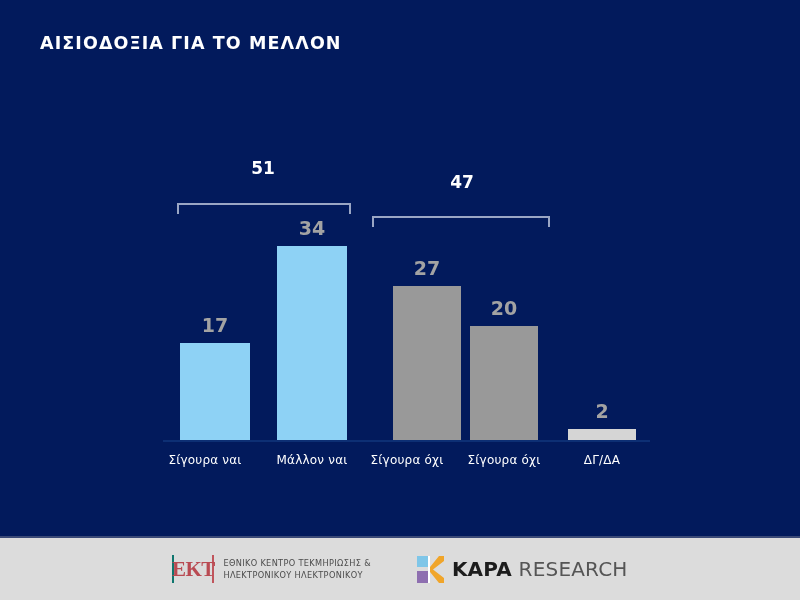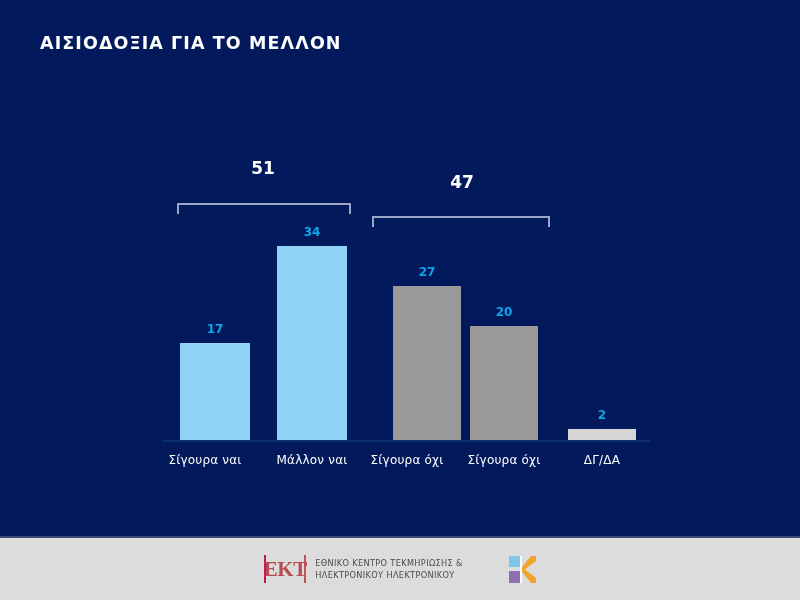--- a/index.html
+++ b/index.html
@@ -65,22 +65,22 @@
   .bar-rect {
     position: absolute;
     left: 0;
     bottom: 0;
     width: 100%;
   }
   .bar-value {
     position: absolute;
     left: 50%;
     transform: translateX(-50%);
-    color: #0ea5e9;
-    font-size: 12px;
+    color: #a3a3a3;
+    font-size: 19px;
     font-weight: bold;
     white-space: nowrap;
   }
   .bar-cat {
     position: absolute;
     left: 50%;
     transform: translateX(-50%);
     color: #ffffff;
     font-size: 12px;
     font-weight: normal;
@@ -144,21 +144,21 @@
     align-items: center;
     gap: 9px;
   }
   #ekt-mark {
     position: relative;
     width: 42px;
     height: 28px;
     display: flex;
     align-items: center;
     justify-content: center;
-    border-left: 2px solid #be185d;
+    border-left: 2px solid #0f766e;
     border-right: 2px solid #c0555c;
     box-sizing: border-box;
   }
   #ekt-mark-text {
     color: #b94a52;
     font-family: "Liberation Serif", serif;
     font-size: 21px;
     font-weight: bold;
     letter-spacing: -0.5px;
     line-height: 1;
@@ -265,18 +265,21 @@
 
       <div id="kapa-logo">
         <div id="kapa-mark">
           <svg width="27" height="27" viewBox="0 0 27 27" aria-hidden="true">
             <rect x="0" y="0" width="11" height="11" fill="#7fc6e8"></rect>
             <rect x="0" y="15" width="11" height="12" fill="#8e6fb0"></rect>
             <polygon points="11,13.5 22,0 27,0 27,5 16,13.5 27,22 27,27 22,27 11,13.5" fill="#f0a52a"></polygon>
             <polygon points="11,0 11,27 13,27 13,0" fill="#ffffff"></polygon>
           </svg>
         </div>
+        <div id="kapa-wordmark">
+          <span id="kapa-bold">KAPA</span><span id="kapa-light"> RESEARCH</span>
+        </div>
       </div>
 
     </div>
   </div>
 
 </div>
 
 </body></html>

